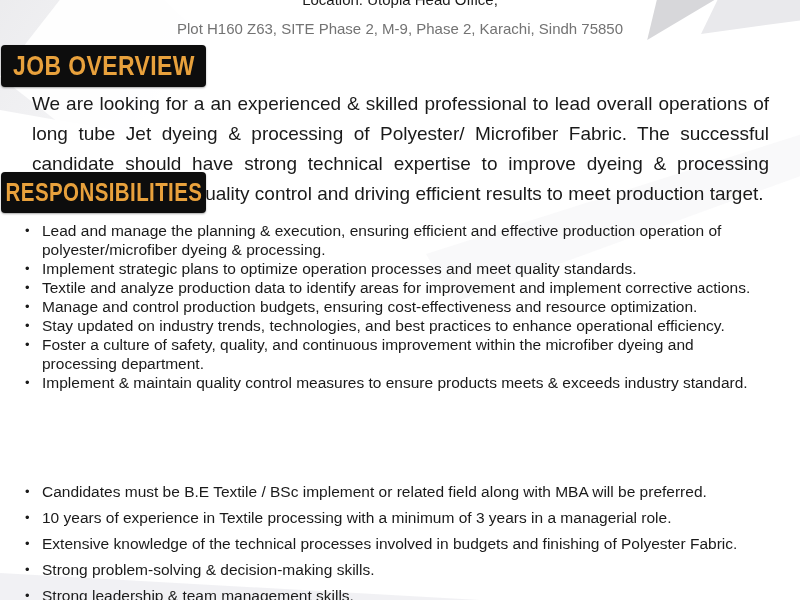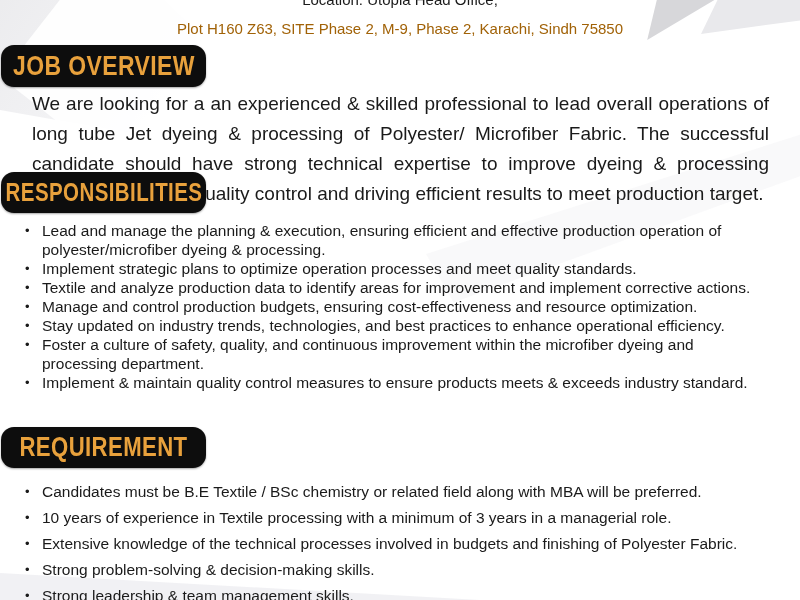--- a/index.html
+++ b/index.html
@@ -48,27 +48,27 @@
     clip-path:polygon(0 40%,100% 100%,0 100%);
     opacity:.9;
   }
   
   .loc1{
     position:absolute;top:-9px;left:0;width:100%;
     text-align:center;font-size:15px;line-height:18px;color:#1a1a1a;
   }
   .loc2{
     position:absolute;top:20px;left:0;width:100%;
-    text-align:center;font-size:15px;line-height:18px;color:#a16207;
+    text-align:center;font-size:15px;line-height:18px;color:#737373;
   }
   
   .banner{
     position:absolute;left:1px;width:205px;height:42px;
     background:var(--banner-bg,#0d0d0d);
-    border-radius:13px;
+    border-radius:4px;
     display:flex;align-items:center;justify-content:center;
     box-shadow:0 1px 2px rgba(0,0,0,.35);
   }
   .banner-text{
     color:var(--accent,#e8a13c);
     font-weight:bold;
     letter-spacing:.5px;
     transform:scaleX(.82);
     white-space:nowrap;
   }
@@ -155,28 +155,25 @@
         <span class="dot">•</span>
         <span class="li-text">Foster a culture of safety, quality, and continuous improvement within the microfiber dyeing and processing department.</span>
       </li>
 
       <li>
         <span class="dot">•</span>
         <span class="li-text">Implement &amp; maintain quality control measures to ensure products meets &amp; exceeds industry standard.</span>
       </li>
     </ul>
 
-  <div class="banner banner-req">
-    <span class="banner-text">REQUIREMENT</span>
-  </div>
   <ul class="bullets bullets-req">
 
       <li>
         <span class="dot">•</span>
-        <span class="li-text">Candidates must be B.E Textile / BSc chemistry or related field along with MBA will be preferred.</span>
+        <span class="li-text">Candidates must be B.E Textile / BSc implement or related field along with MBA will be preferred.</span>
       </li>
 
       <li>
         <span class="dot">•</span>
         <span class="li-text">10 years of experience in Textile processing with a minimum of 3 years in a managerial role.</span>
       </li>
 
       <li>
         <span class="dot">•</span>
         <span class="li-text">Extensive knowledge of the technical processes involved in budgets and finishing of Polyester Fabric.</span>

